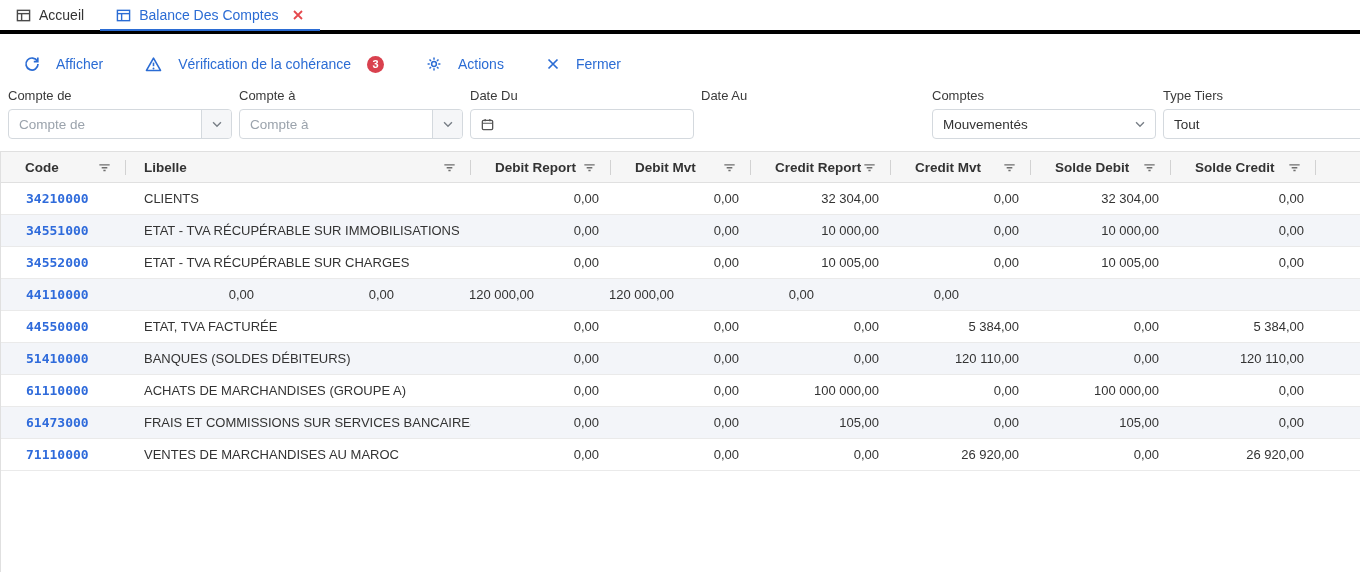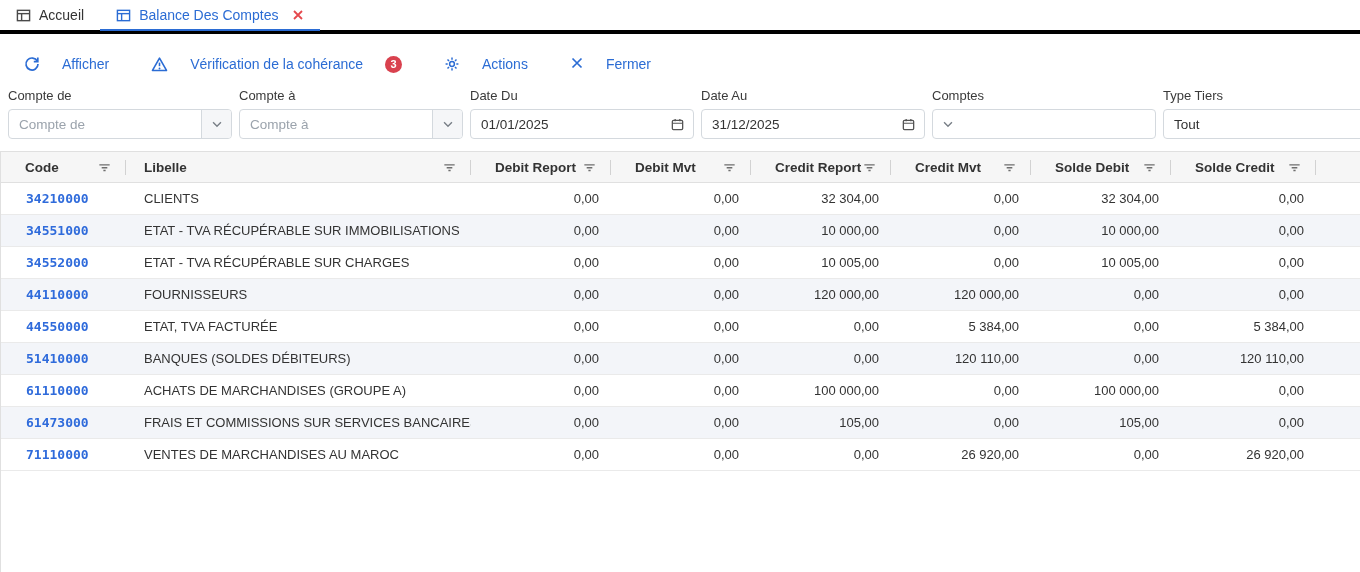--- a/index.html
+++ b/index.html
@@ -18,21 +18,21 @@
   .tabbar{height:34px;display:flex;align-items:stretch;border-bottom:4px solid #000000;background:#fff;flex:0 0 auto;}
   .tab{display:flex;align-items:center;gap:8px;padding:0 16px;font-size:14px;color:#333;cursor:pointer;position:relative;}
   .tab .tabicon{display:flex;align-items:center;color:#4a4a4a;}
   .tab.active{color:var(--accent);}
   .tab.active .tabicon{color:var(--accent);}
   .tab.active::after{content:"";position:absolute;left:0;right:0;bottom:-1px;height:2px;background:var(--accent);}
   .closex{display:flex;align-items:center;color:var(--close-red);margin-left:6px;cursor:pointer;}
 
   
   .toolbar{display:flex;align-items:center;gap:38px;padding:14px 0 0 22px;height:46px;flex:0 0 auto;}
-  .tbtn{display:flex;align-items:flex-start;gap:22px;background:none;border:none;padding:4px 2px;
+  .tbtn{display:flex;align-items:center;gap:16px;background:none;border:none;padding:4px 2px;
         font-family:inherit;font-size:14px;color:var(--accent);cursor:pointer;}
   .ticon{display:flex;align-items:center;}
   .badge{min-width:17px;height:17px;border-radius:50%;background:var(--badge-red);color:#fff;
          font-size:11px;font-weight:bold;display:flex;align-items:center;justify-content:center;padding:0 2px;}
 
   
   .filters{display:flex;gap:7px;padding:7px 0 0 8px;flex:0 0 auto;overflow:hidden;width:1360px;}
   .field{width:224px;flex:0 0 auto;}
   .flabel{font-size:13px;color:#3a3a3a;height:18px;line-height:18px;}
   .fctrl{margin-top:4px;height:30px;border:1px solid #d4d9de;border-radius:4px;background:#fff;
@@ -163,48 +163,37 @@
         <span class="dropbtn">
           <svg width="14" height="14" viewBox="0 0 16 16">
               <path d="M3.5 6 L8 10.5 L12.5 6" fill="none" stroke="currentColor" stroke-width="1.6"></path>
             </svg>
         </span>
       </div>
     </div>
     <div class="field">
       <div class="flabel">Date Du</div>
       <div class="fctrl">
-        <input value="01/01/2025" style="">
         <span class="calbtn">
           <svg width="15" height="15" viewBox="0 0 16 16">
               <rect x="2.5" y="3.5" width="11" height="10" rx="1.2" fill="none" stroke="currentColor" stroke-width="1.4"></rect>
               <line x1="2.5" y1="6.6" x2="13.5" y2="6.6" stroke="currentColor" stroke-width="1.2"></line>
               <line x1="5.5" y1="2" x2="5.5" y2="4.6" stroke="currentColor" stroke-width="1.4"></line>
               <line x1="10.5" y1="2" x2="10.5" y2="4.6" stroke="currentColor" stroke-width="1.4"></line>
             </svg>
         </span>
       </div>
     </div>
     <div class="field">
       <div class="flabel">Date Au</div>
-      <div class="fctrl">
-        <input value="31/12/2025" style="">
-        <span class="calbtn">
-          <svg width="15" height="15" viewBox="0 0 16 16">
-              <rect x="2.5" y="3.5" width="11" height="10" rx="1.2" fill="none" stroke="currentColor" stroke-width="1.4"></rect>
-              <line x1="2.5" y1="6.6" x2="13.5" y2="6.6" stroke="currentColor" stroke-width="1.2"></line>
-              <line x1="5.5" y1="2" x2="5.5" y2="4.6" stroke="currentColor" stroke-width="1.4"></line>
-              <line x1="10.5" y1="2" x2="10.5" y2="4.6" stroke="currentColor" stroke-width="1.4"></line>
-            </svg>
-        </span>
-      </div>
     </div>
     <div class="field">
       <div class="flabel">Comptes</div>
       <div class="fctrl">
+        <input value="Mouvementés" style="">
         <span class="plainbtn">
           <svg width="14" height="14" viewBox="0 0 16 16">
               <path d="M3.5 6 L8 10.5 L12.5 6" fill="none" stroke="currentColor" stroke-width="1.6"></path>
             </svg>
         </span>
       </div>
     </div>
     <div class="field">
       <div class="flabel">Type Tiers</div>
       <div class="fctrl">
@@ -310,21 +299,20 @@
           <div class="cell c2 num">0,00</div>
           <div class="cell c3 num">0,00</div>
           <div class="cell c4 num">10 005,00</div>
           <div class="cell c5 num">0,00</div>
           <div class="cell c6 num">10 005,00</div>
           <div class="cell c7 num">0,00</div>
           <div class="cell cfill"></div>
         </div>
         <div class="grow stripe">
           <div class="cell c0">44110000</div>
-          <div class="cell c1">FOURNISSEURS</div>
           <div class="cell c2 num">0,00</div>
           <div class="cell c3 num">0,00</div>
           <div class="cell c4 num">120 000,00</div>
           <div class="cell c5 num">120 000,00</div>
           <div class="cell c6 num">0,00</div>
           <div class="cell c7 num">0,00</div>
           <div class="cell cfill"></div>
         </div>
         <div class="grow">
           <div class="cell c0">44550000</div>

